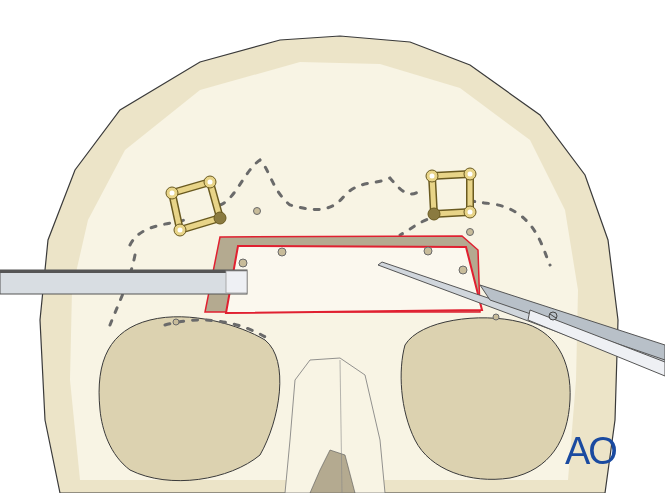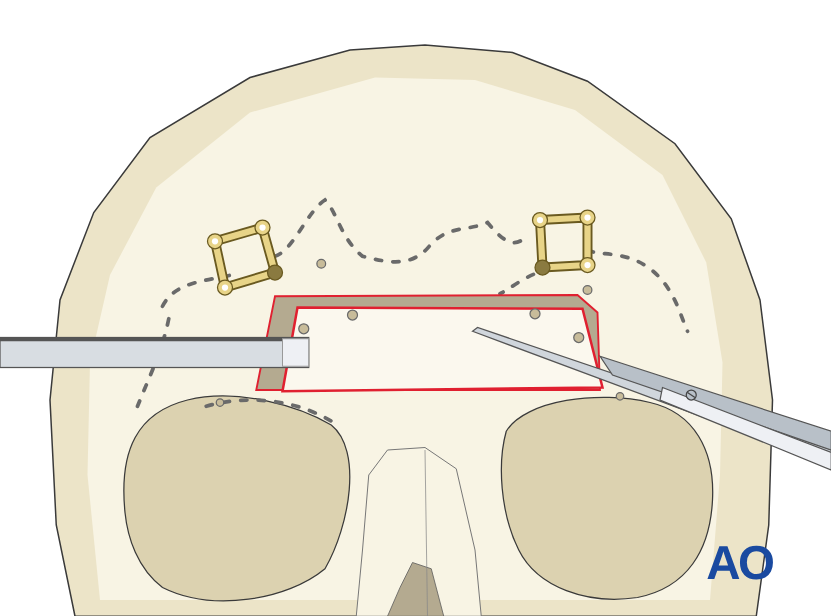--- a/index.html
+++ b/index.html
@@ -1,18 +1,18 @@
 <!DOCTYPE html>
 <html><head>
 <meta charset="utf-8">
 <style>
   html, body { margin:0; padding:0; background:#ffffff; }
   body { width:665px; height:493px; overflow:hidden; position:relative; font-family:"Liberation Sans", sans-serif; }
   #illustration { position:absolute; left:0; top:0; width:665px; height:493px; }
-  .logo { position:absolute; left:565px; top:432px; font-family:"Liberation Sans", sans-serif; font-size:38px; font-weight:bold; letter-spacing:-2px; line-height:1; }
+  .logo { position:absolute; left:565px; top:432px; font-family:"Liberation Sans", sans-serif; font-size:38px; font-weight:normal; letter-spacing:-2px; line-height:1; }
 </style>
 </head>
 <body>
 
 <svg id="illustration" viewBox="0 0 665 493" xmlns="http://www.w3.org/2000/svg">
 
   <g>
     <path d="M60,493 L45,420 L40,320 L48,240 L75,170 L120,110 L200,62 L280,40 L340,36 L410,42 L470,65 L540,115 L585,175 L608,240 L618,320 L615,420 L605,493 Z" fill="#ece4c8" stroke="#3a3a3a" stroke-width="1.2"></path>
     <path d="M80,480 L70,380 L72,290 L88,220 L125,150 L200,90 L300,62 L380,64 L460,88 L530,140 L565,210 L578,290 L576,380 L568,480 Z" fill="#f8f4e4"></path>
 

